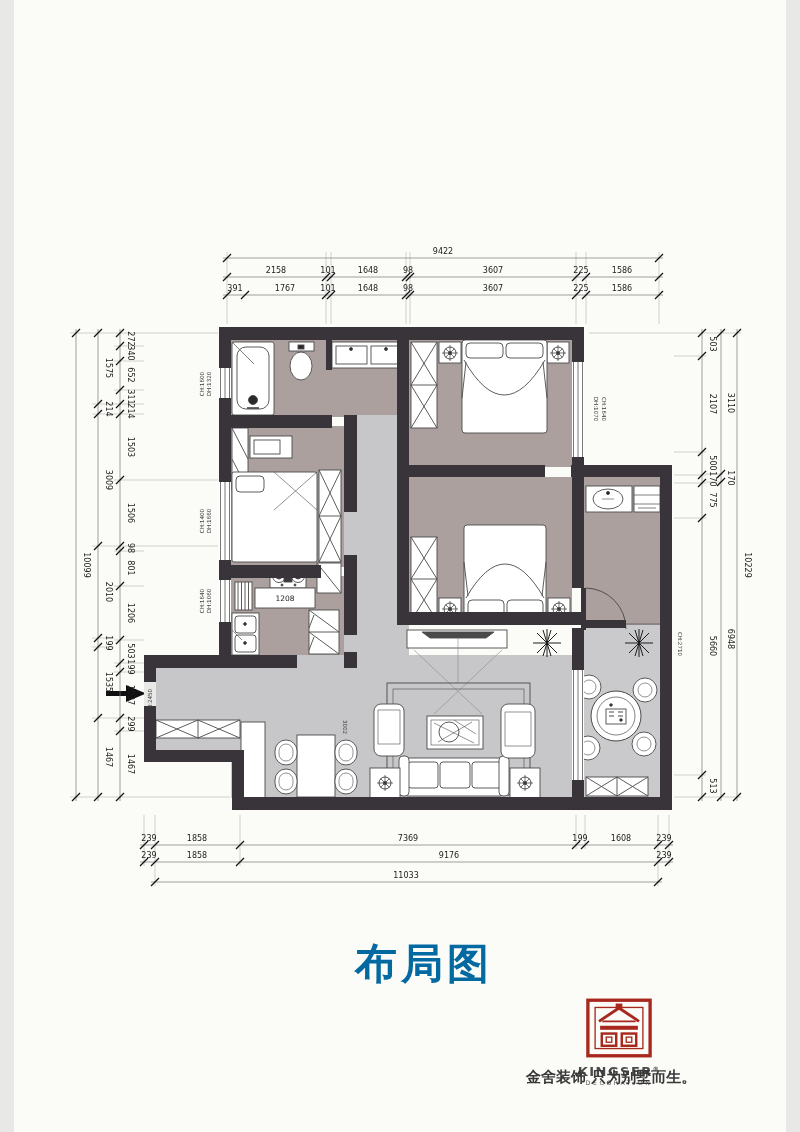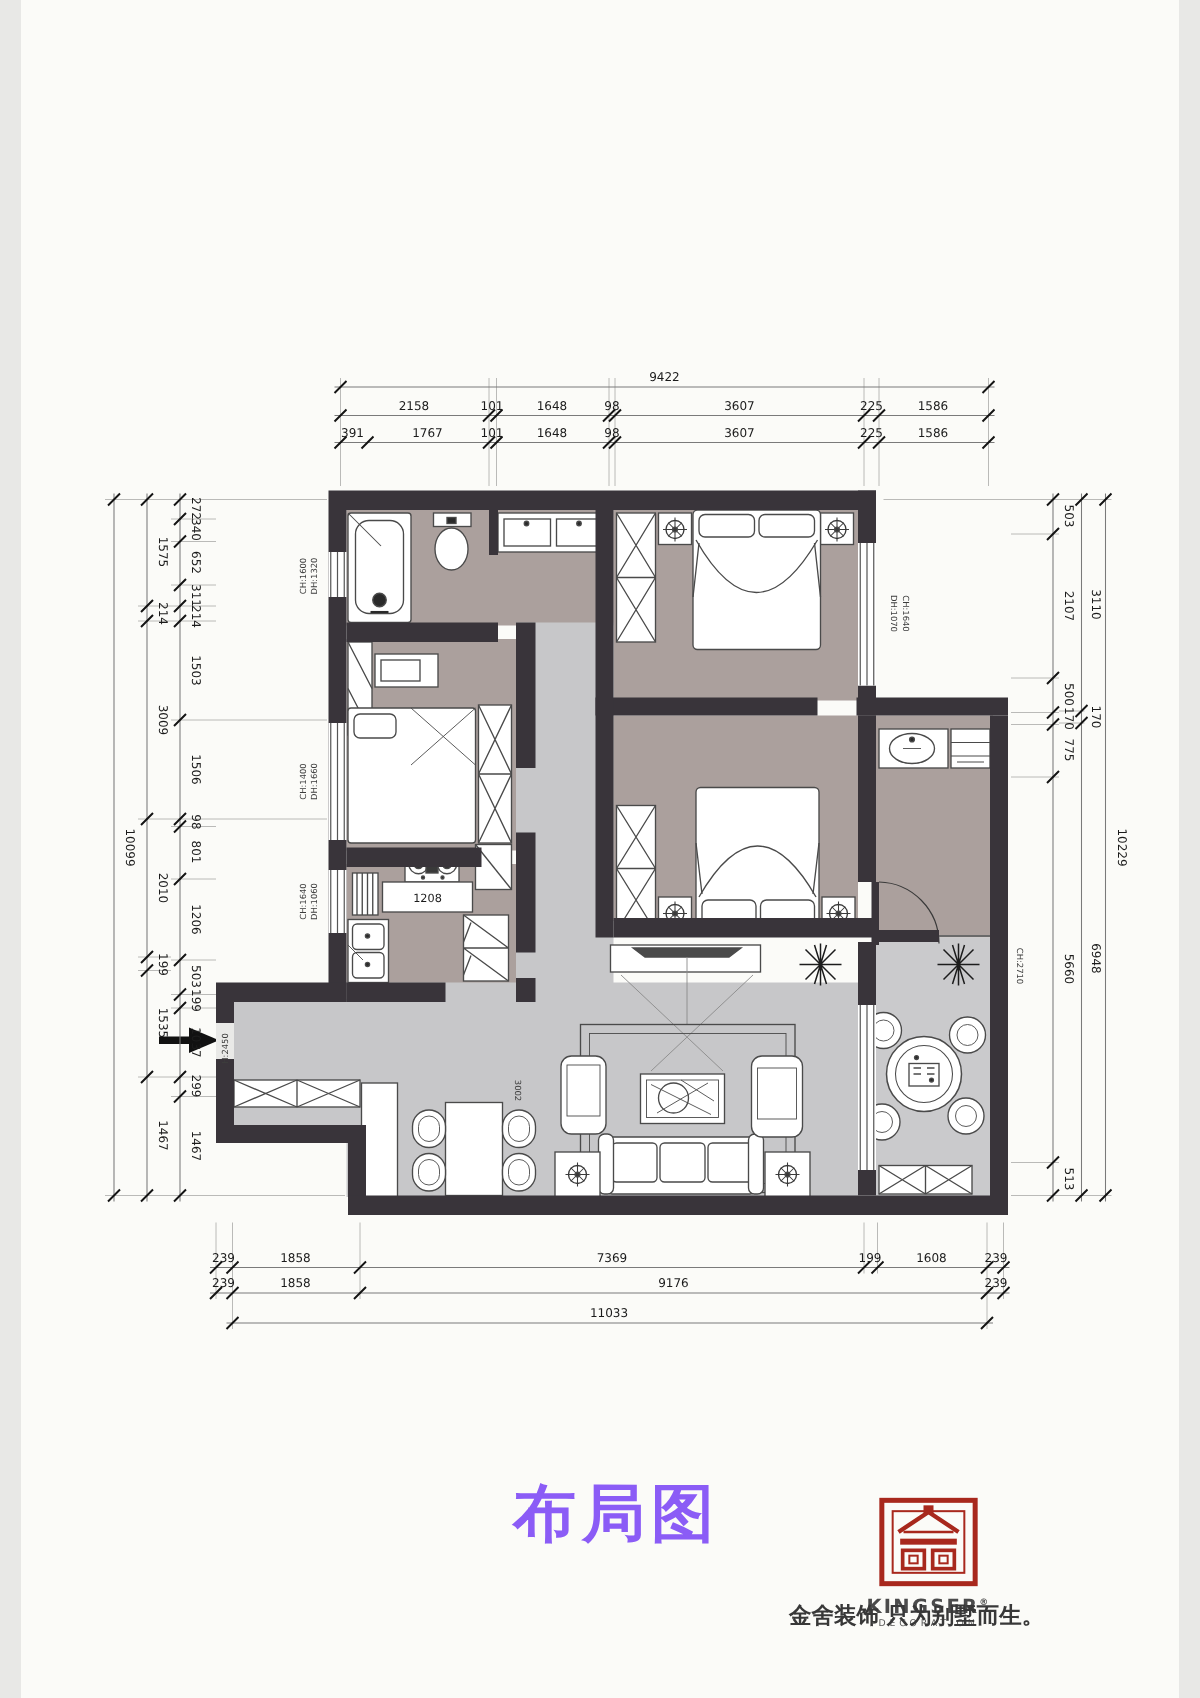--- a/index.html
+++ b/index.html
@@ -2,22 +2,22 @@
 <html><head>
 <meta charset="utf-8">
 <style>
   html,body{margin:0;padding:0;background:#e8e8e6;}
   .page{position:relative;width:772px;height:1132px;margin:0 auto;background:#fbfbf8;overflow:hidden;
         font-family:"DejaVu Sans","Liberation Sans",sans-serif;}
   svg.plan{position:absolute;left:0;top:0;}
   svg text{font-family:"DejaVu Sans","Liberation Sans",sans-serif;fill:#1b1b1b;font-size:8px;text-anchor:middle;}
   svg text.ann{font-size:5.6px;fill:#3c3c3c;}
   svg text.small{font-size:7.5px;}
-  .title{position:absolute;left:317px;top:936px;width:160px;text-align:center;
-         font-size:42px;font-weight:bold;color:#8b5cf6;letter-spacing:4px;margin-top:45px;}
+  .title{position:absolute;left:330px;top:936px;width:160px;text-align:center;
+         font-size:42px;font-weight:bold;color:#0369a1;letter-spacing:4px;}
   .logo{position:absolute;left:560px;top:998px;width:90px;text-align:center;}
   .logo .brand{font-size:13px;font-weight:bold;color:#4b4b4b;letter-spacing:1.5px;line-height:14px;}
   .logo .brand sup{font-size:6px;}
   .logo .sub{font-size:6.2px;color:#5a5a5a;letter-spacing:2.6px;line-height:8px;}
   .tagline{position:absolute;left:512px;top:1068px;width:170px;white-space:nowrap;
            font-size:15px;font-weight:bold;color:#383838;}
 </style>
 </head>
 <body>
 

